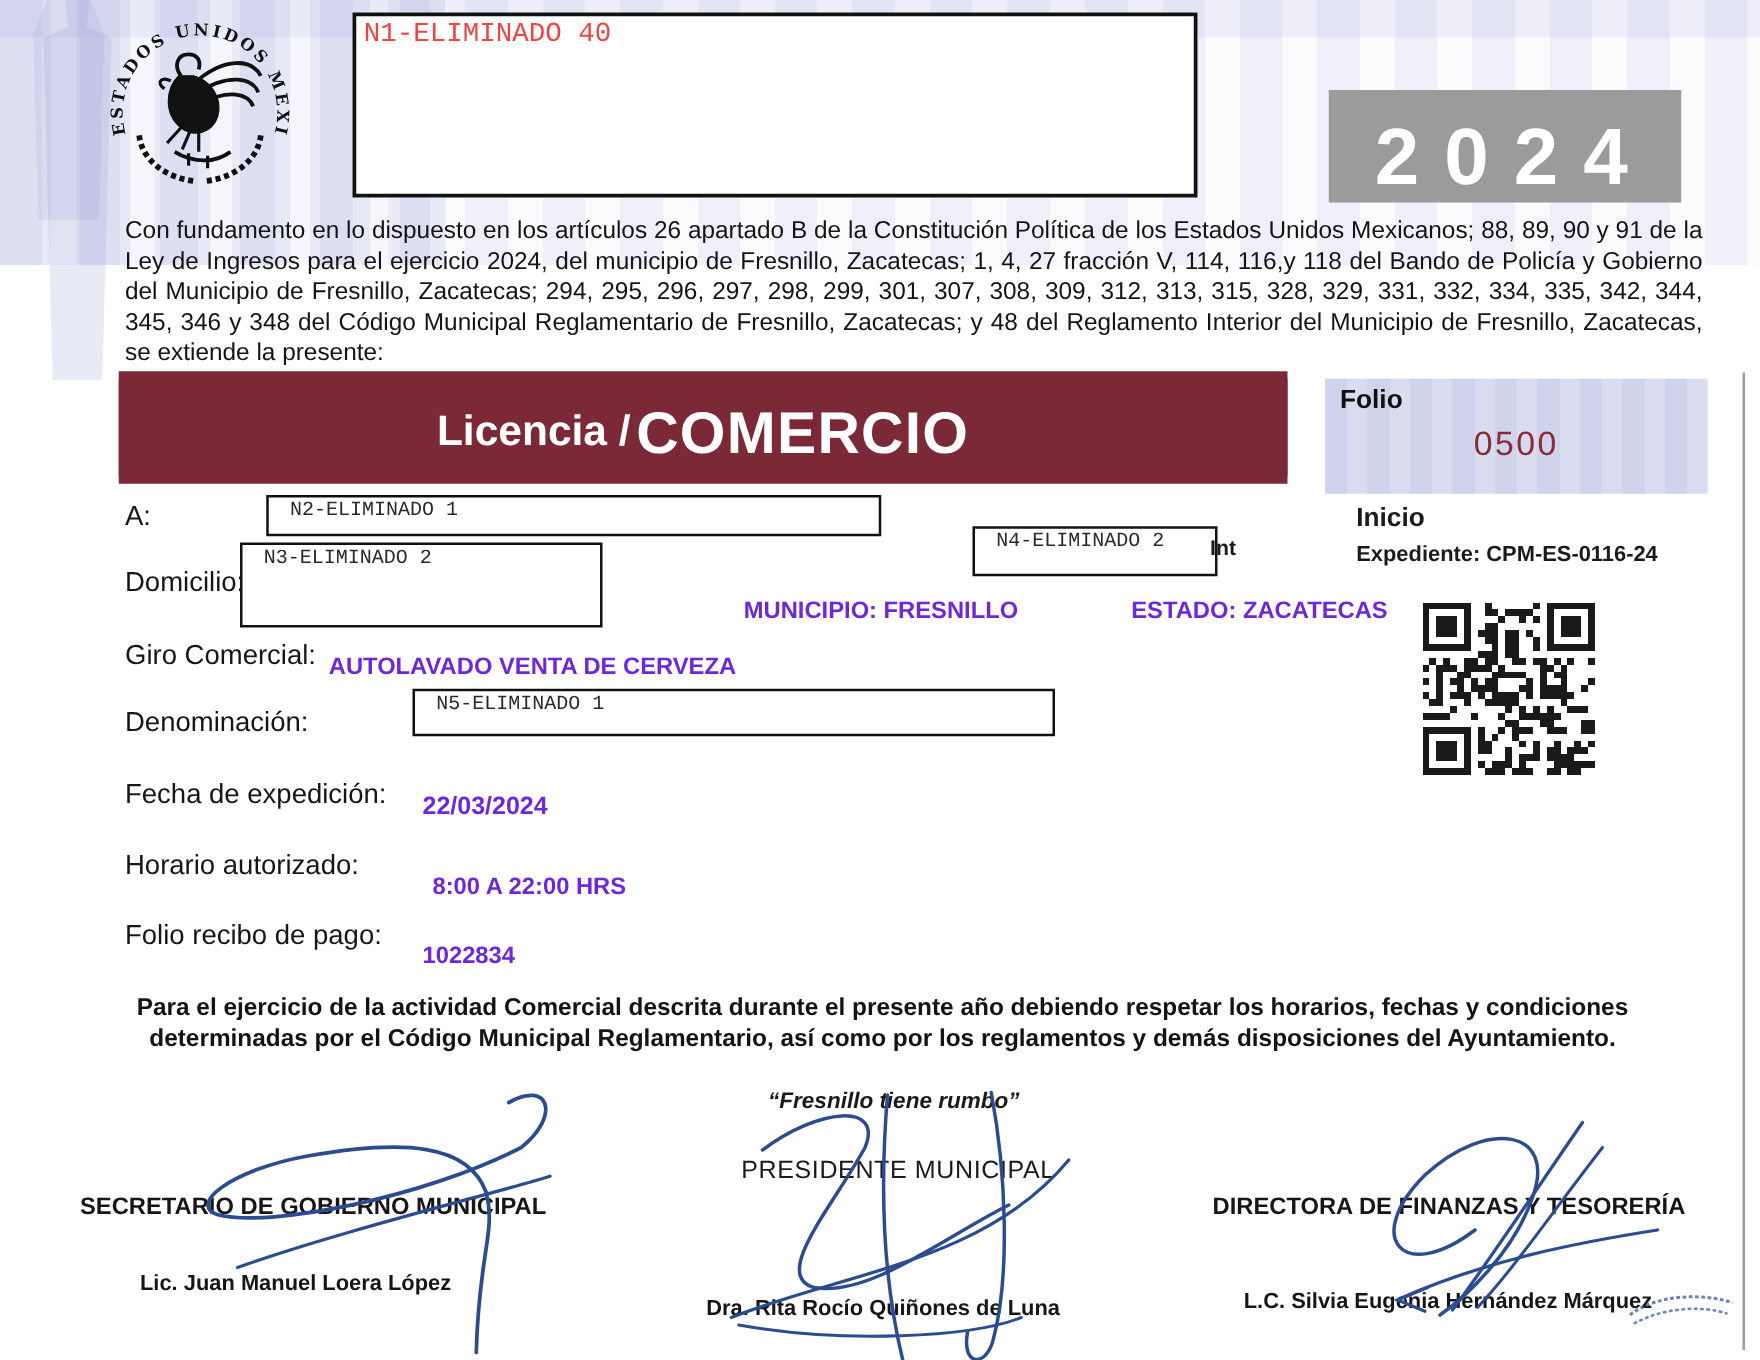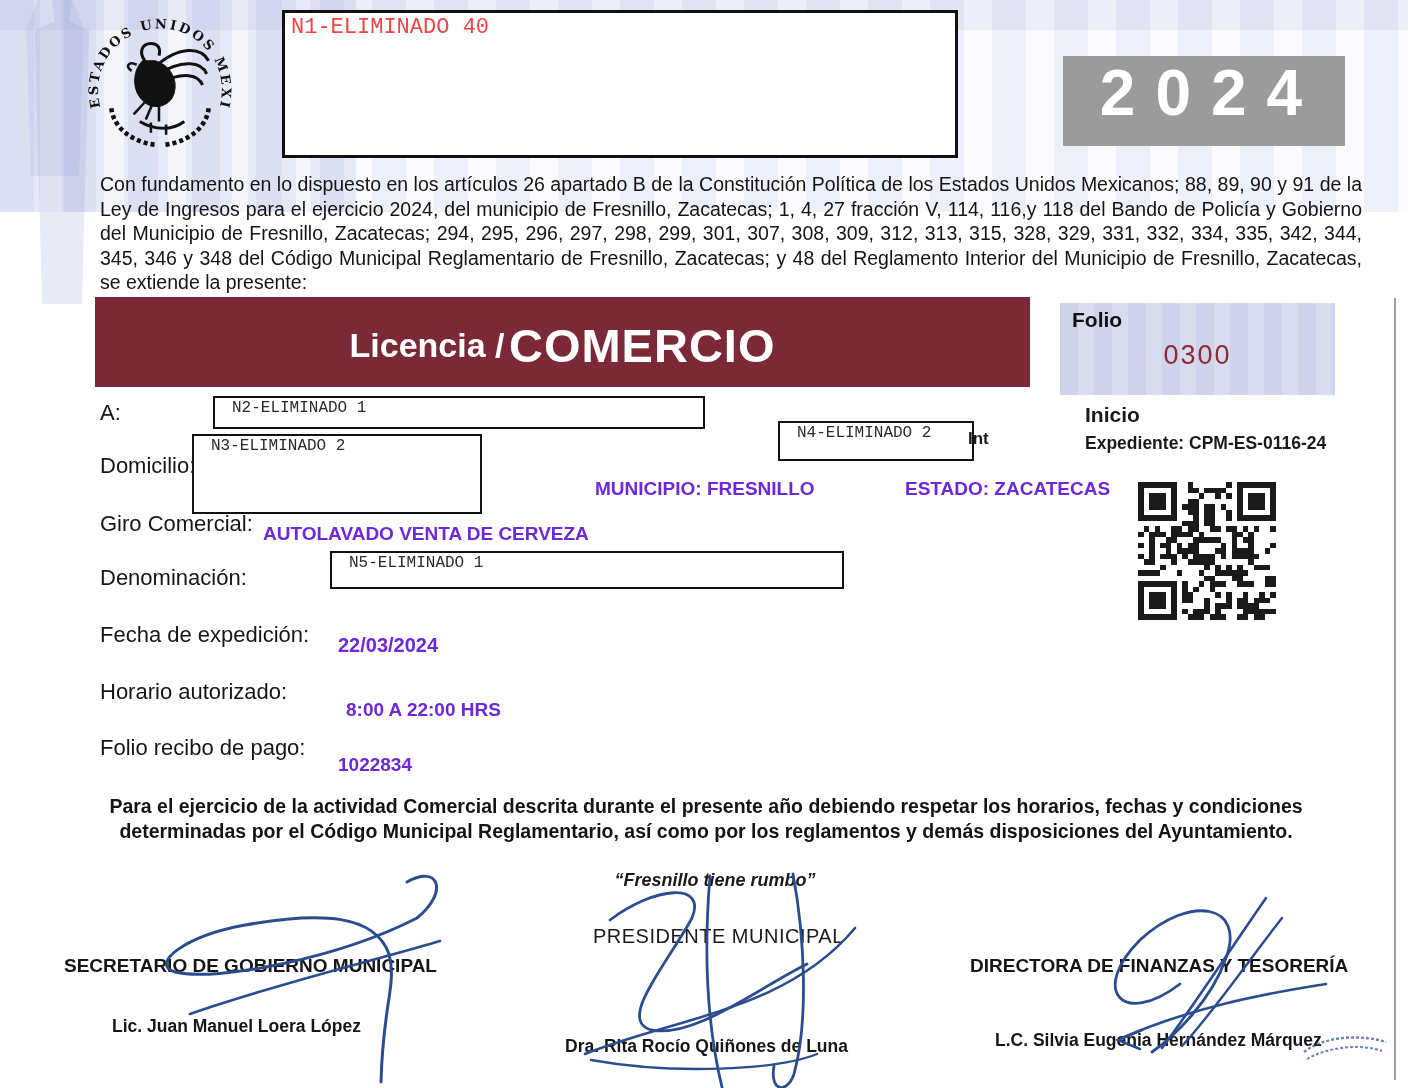--- a/index.html
+++ b/index.html
@@ -41,39 +41,39 @@
   }
   
   .seal { position:absolute; left:84px; top:6px; width:152px; height:156px; z-index:2; }
   .redaction-box-n1 {
     position:absolute; left:282px; top:10px; width:676px; height:148px;
     border:3px solid #111; background:#fff; z-index:2;
     font-family:"Liberation Mono", monospace; font-size:22px; color:#ef4444;
     padding:2px 6px;
   }
   .year-badge {
-    position:absolute; left:1063px; top:56px; width:282px; height:90px; z-index:2;
-    background:#9b9b9b; color:#fff; display:flex; align-items:flex-start; justify-content:center;
+    position:absolute; left:1063px; top:72px; width:282px; height:90px; z-index:2;
+    background:#9b9b9b; color:#fff; display:flex; align-items:flex-end; justify-content:center;
     font-weight:800; font-size:64px; letter-spacing:20px; padding-left:14px;
   }
   
   .legal {
     position:absolute; left:100px; top:172px; width:1262px; z-index:2;
     font-size:19.5px; line-height:24.5px; text-align:justify; color:#141414;
   }
   
   .banner {
     position:absolute; left:95px; top:303px; width:935px; height:84px; z-index:2;
     background:#7b2936; display:flex; align-items:center; justify-content:center;
     color:#fff; box-shadow:0 -6px 0 0 #7b2936;
   }
   .banner .w1 { font-weight:700; font-size:34px; }
   .banner .w2 { font-weight:900; font-size:47px; letter-spacing:1px; }
   .folio-box {
-    position:absolute; left:1060px; top:303px; width:275px; height:92px; z-index:2;
+    position:absolute; left:1060px; top:303px; width:306px; height:92px; z-index:2;
     background:#d9dcef;
     background-image:repeating-linear-gradient(90deg, rgba(120,130,200,0.10) 0 18px, rgba(255,255,255,0) 18px 34px);
     padding:5px 12px;
   }
   .folio-box .folio-label { font-weight:800; font-size:21px; color:#111; }
   .folio-box .folio-number {
     font-size:27px; color:#8b2b35; text-align:center; margin-top:8px; letter-spacing:2px;
   }
   .inicio-label { position:absolute; left:1085px; top:403px; font-weight:800; font-size:21px; z-index:2; }
   .expediente { position:absolute; left:1085px; top:433px; font-weight:700; font-size:17.5px; z-index:2; }
@@ -149,37 +149,37 @@
   </div>
 
   <div class="legal">Con fundamento en lo dispuesto en los artículos 26 apartado B de la Constitución Política de los Estados Unidos Mexicanos; 88, 89, 90 y 91 de la Ley de Ingresos para el ejercicio 2024, del municipio de Fresnillo, Zacatecas; 1, 4, 27 fracción V, 114, 116,y 118 del Bando de Policía y Gobierno del Municipio de Fresnillo, Zacatecas; 294, 295, 296, 297, 298, 299, 301, 307, 308, 309, 312, 313, 315, 328, 329, 331, 332, 334, 335, 342, 344, 345, 346 y 348 del Código Municipal Reglamentario de Fresnillo, Zacatecas; y 48 del Reglamento Interior del Municipio de Fresnillo, Zacatecas, se extiende la presente:</div>
 
   <div class="banner">
     <span class="w1">Licencia /</span>&nbsp;<span class="w2">COMERCIO</span>
   </div>
 
   <div class="folio-box">
     <div class="folio-label">Folio</div>
-    <div class="folio-number">0300</div>
+    <div class="folio-number">0500</div>
   </div>
   <div class="inicio-label">Inicio</div>
   <div class="expediente">Expediente: CPM-ES-0116-24</div>
 
   <div class="lbl" style="left:100px; top:400px;">A:</div>
   <div class="redbox" style="left:213px; top:396px; width:492px; height:33px;">
     <span>N2-ELIMINADO 1</span>
   </div>
 
   <div class="redbox" style="left:778px; top:421px; width:196px; height:40px;">
     <span>N4-ELIMINADO 2</span>
   </div>
   <div class="int-label">Int</div>
 
   <div class="lbl" style="left:100px; top:453px;">Domicilio:</div>
-  <div class="redbox" style="left:192px; top:434px; width:290px; height:80px;">
+  <div class="redbox" style="left:192px; top:434px; width:290px; height:68px;">
     <span>N3-ELIMINADO 2</span>
   </div>
 
   <div class="val-bold" style="left:595px; top:478px; font-size:19px;">MUNICIPIO: FRESNILLO</div>
   <div class="val-bold" style="left:905px; top:478px; font-size:19px;">ESTADO: ZACATECAS</div>
 
   <div class="lbl" style="left:100px; top:511px;text-align:right;">Giro Comercial:</div>
   <div class="val-bold" style="left:263px; top:523px; font-size:19px;">AUTOLAVADO VENTA DE CERVEZA</div>
 
   <div class="lbl" style="left:100px; top:565px;">Denominación:</div>

